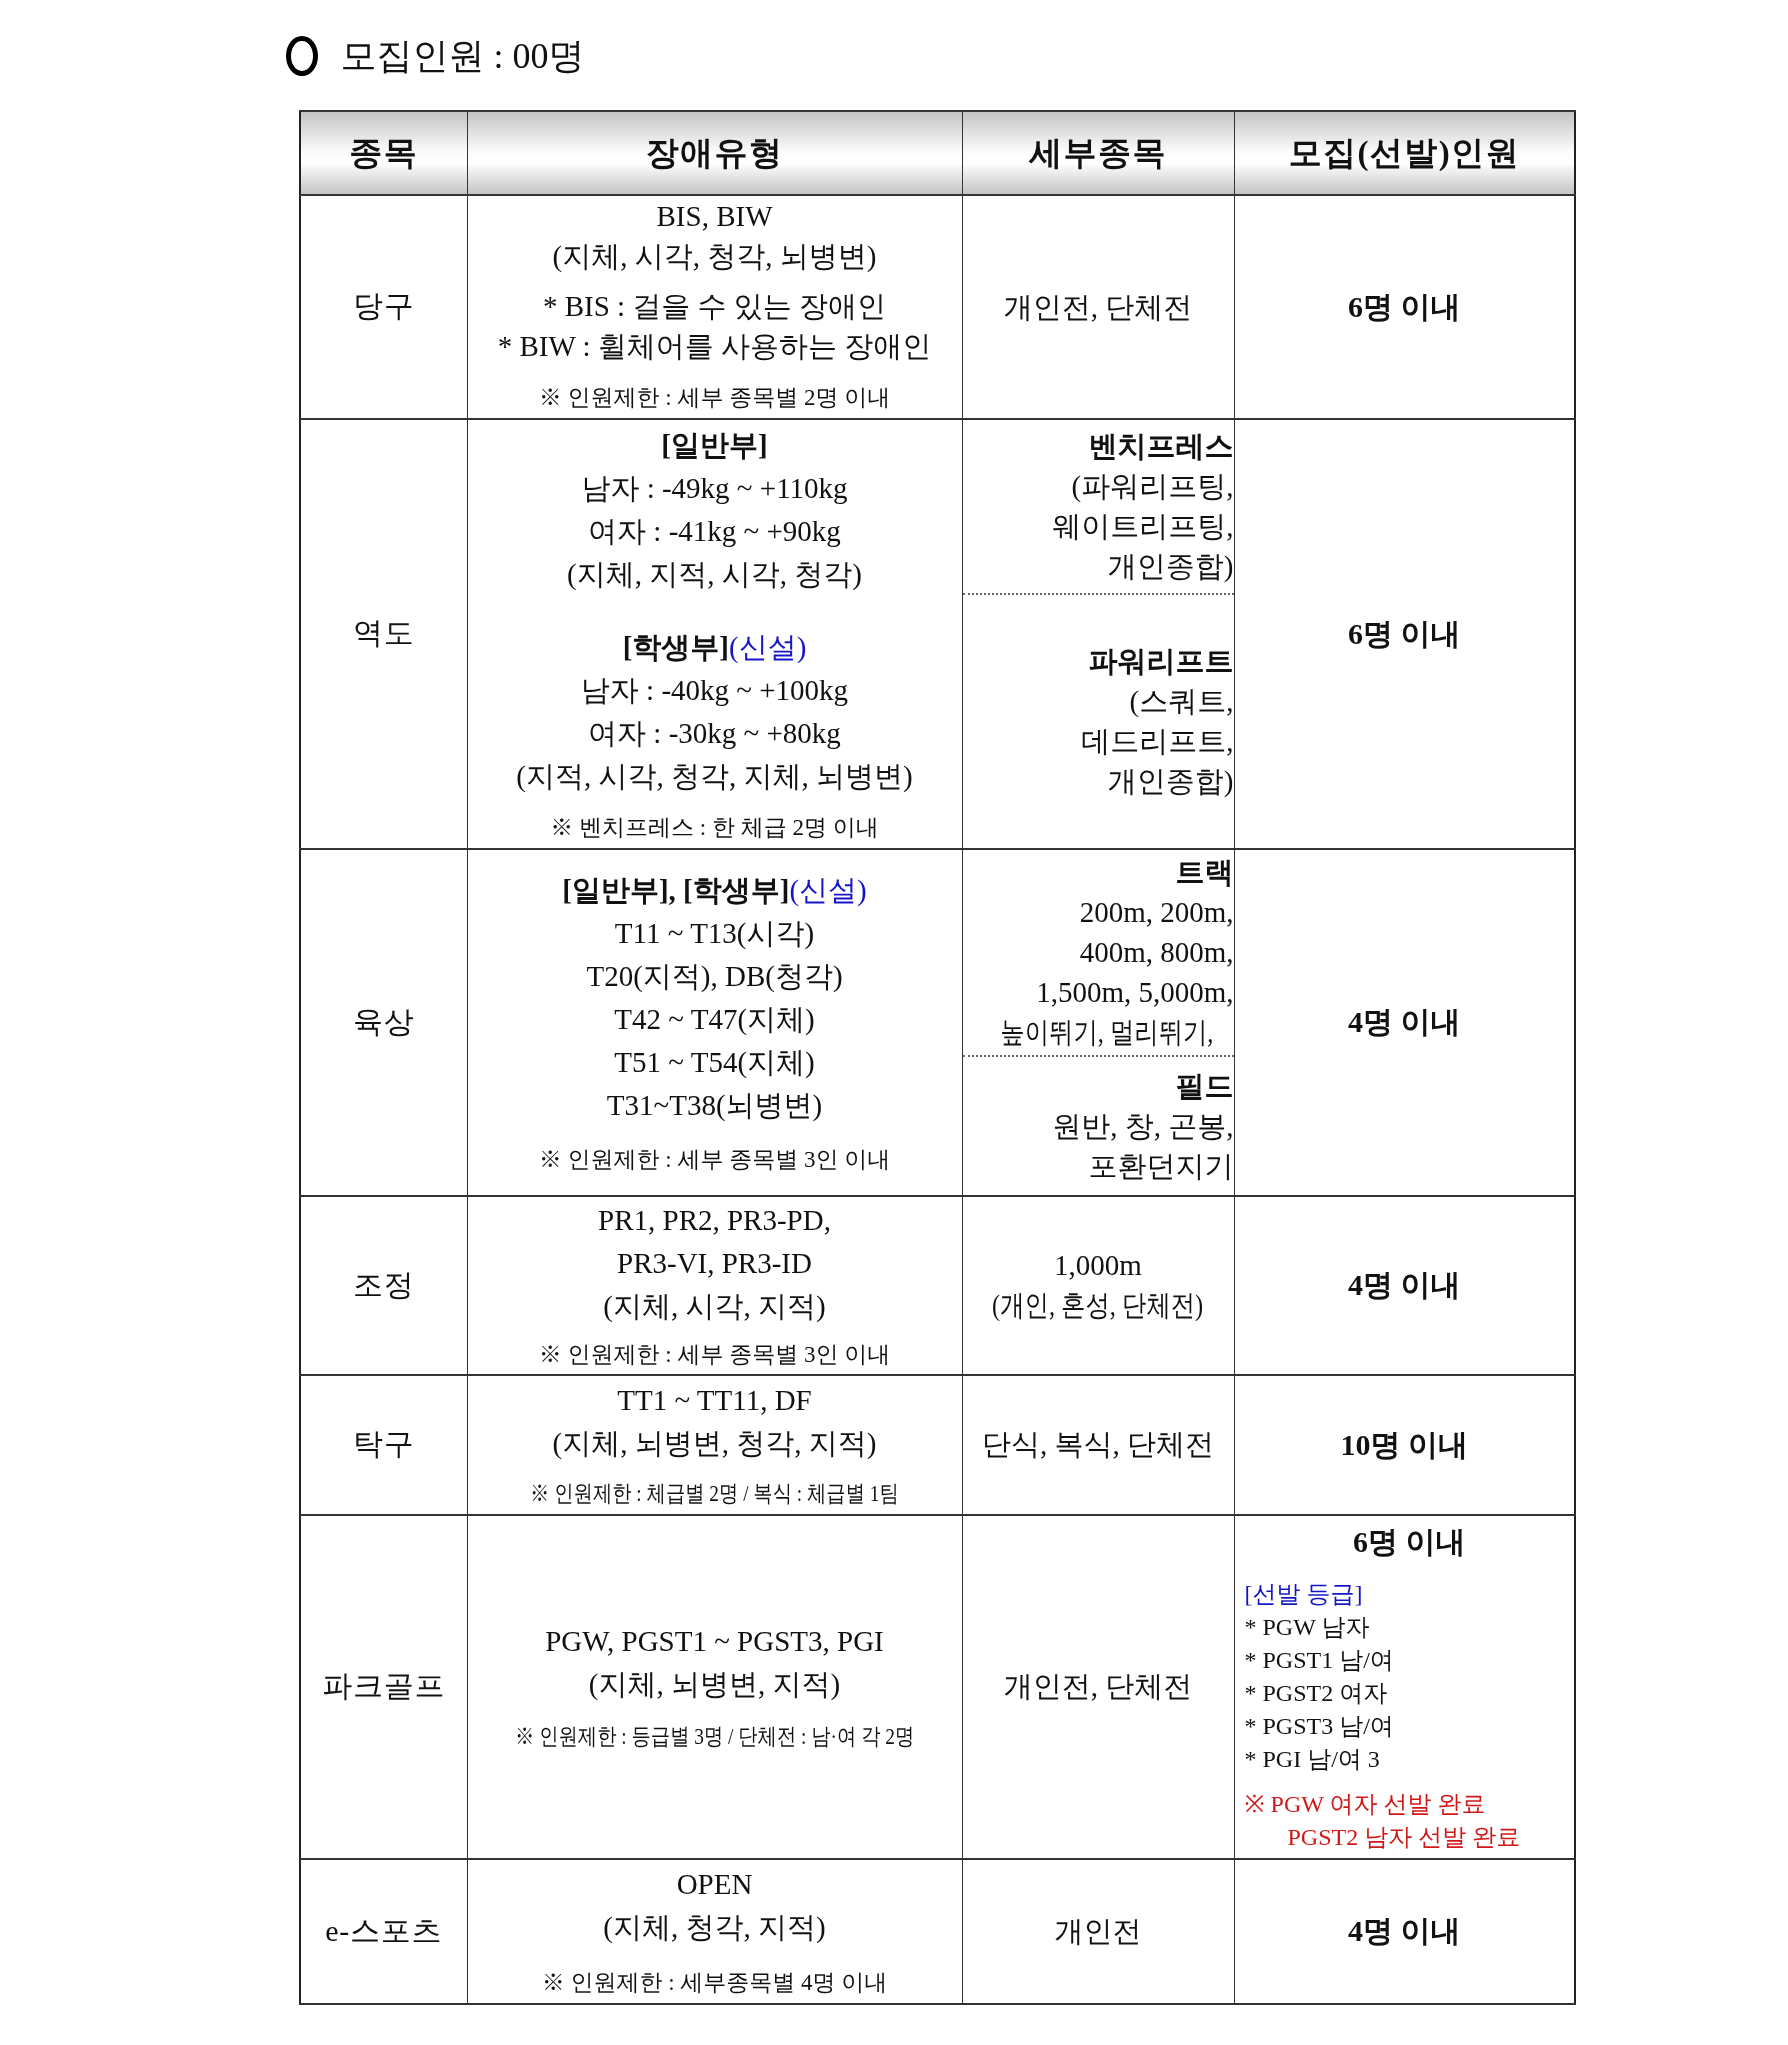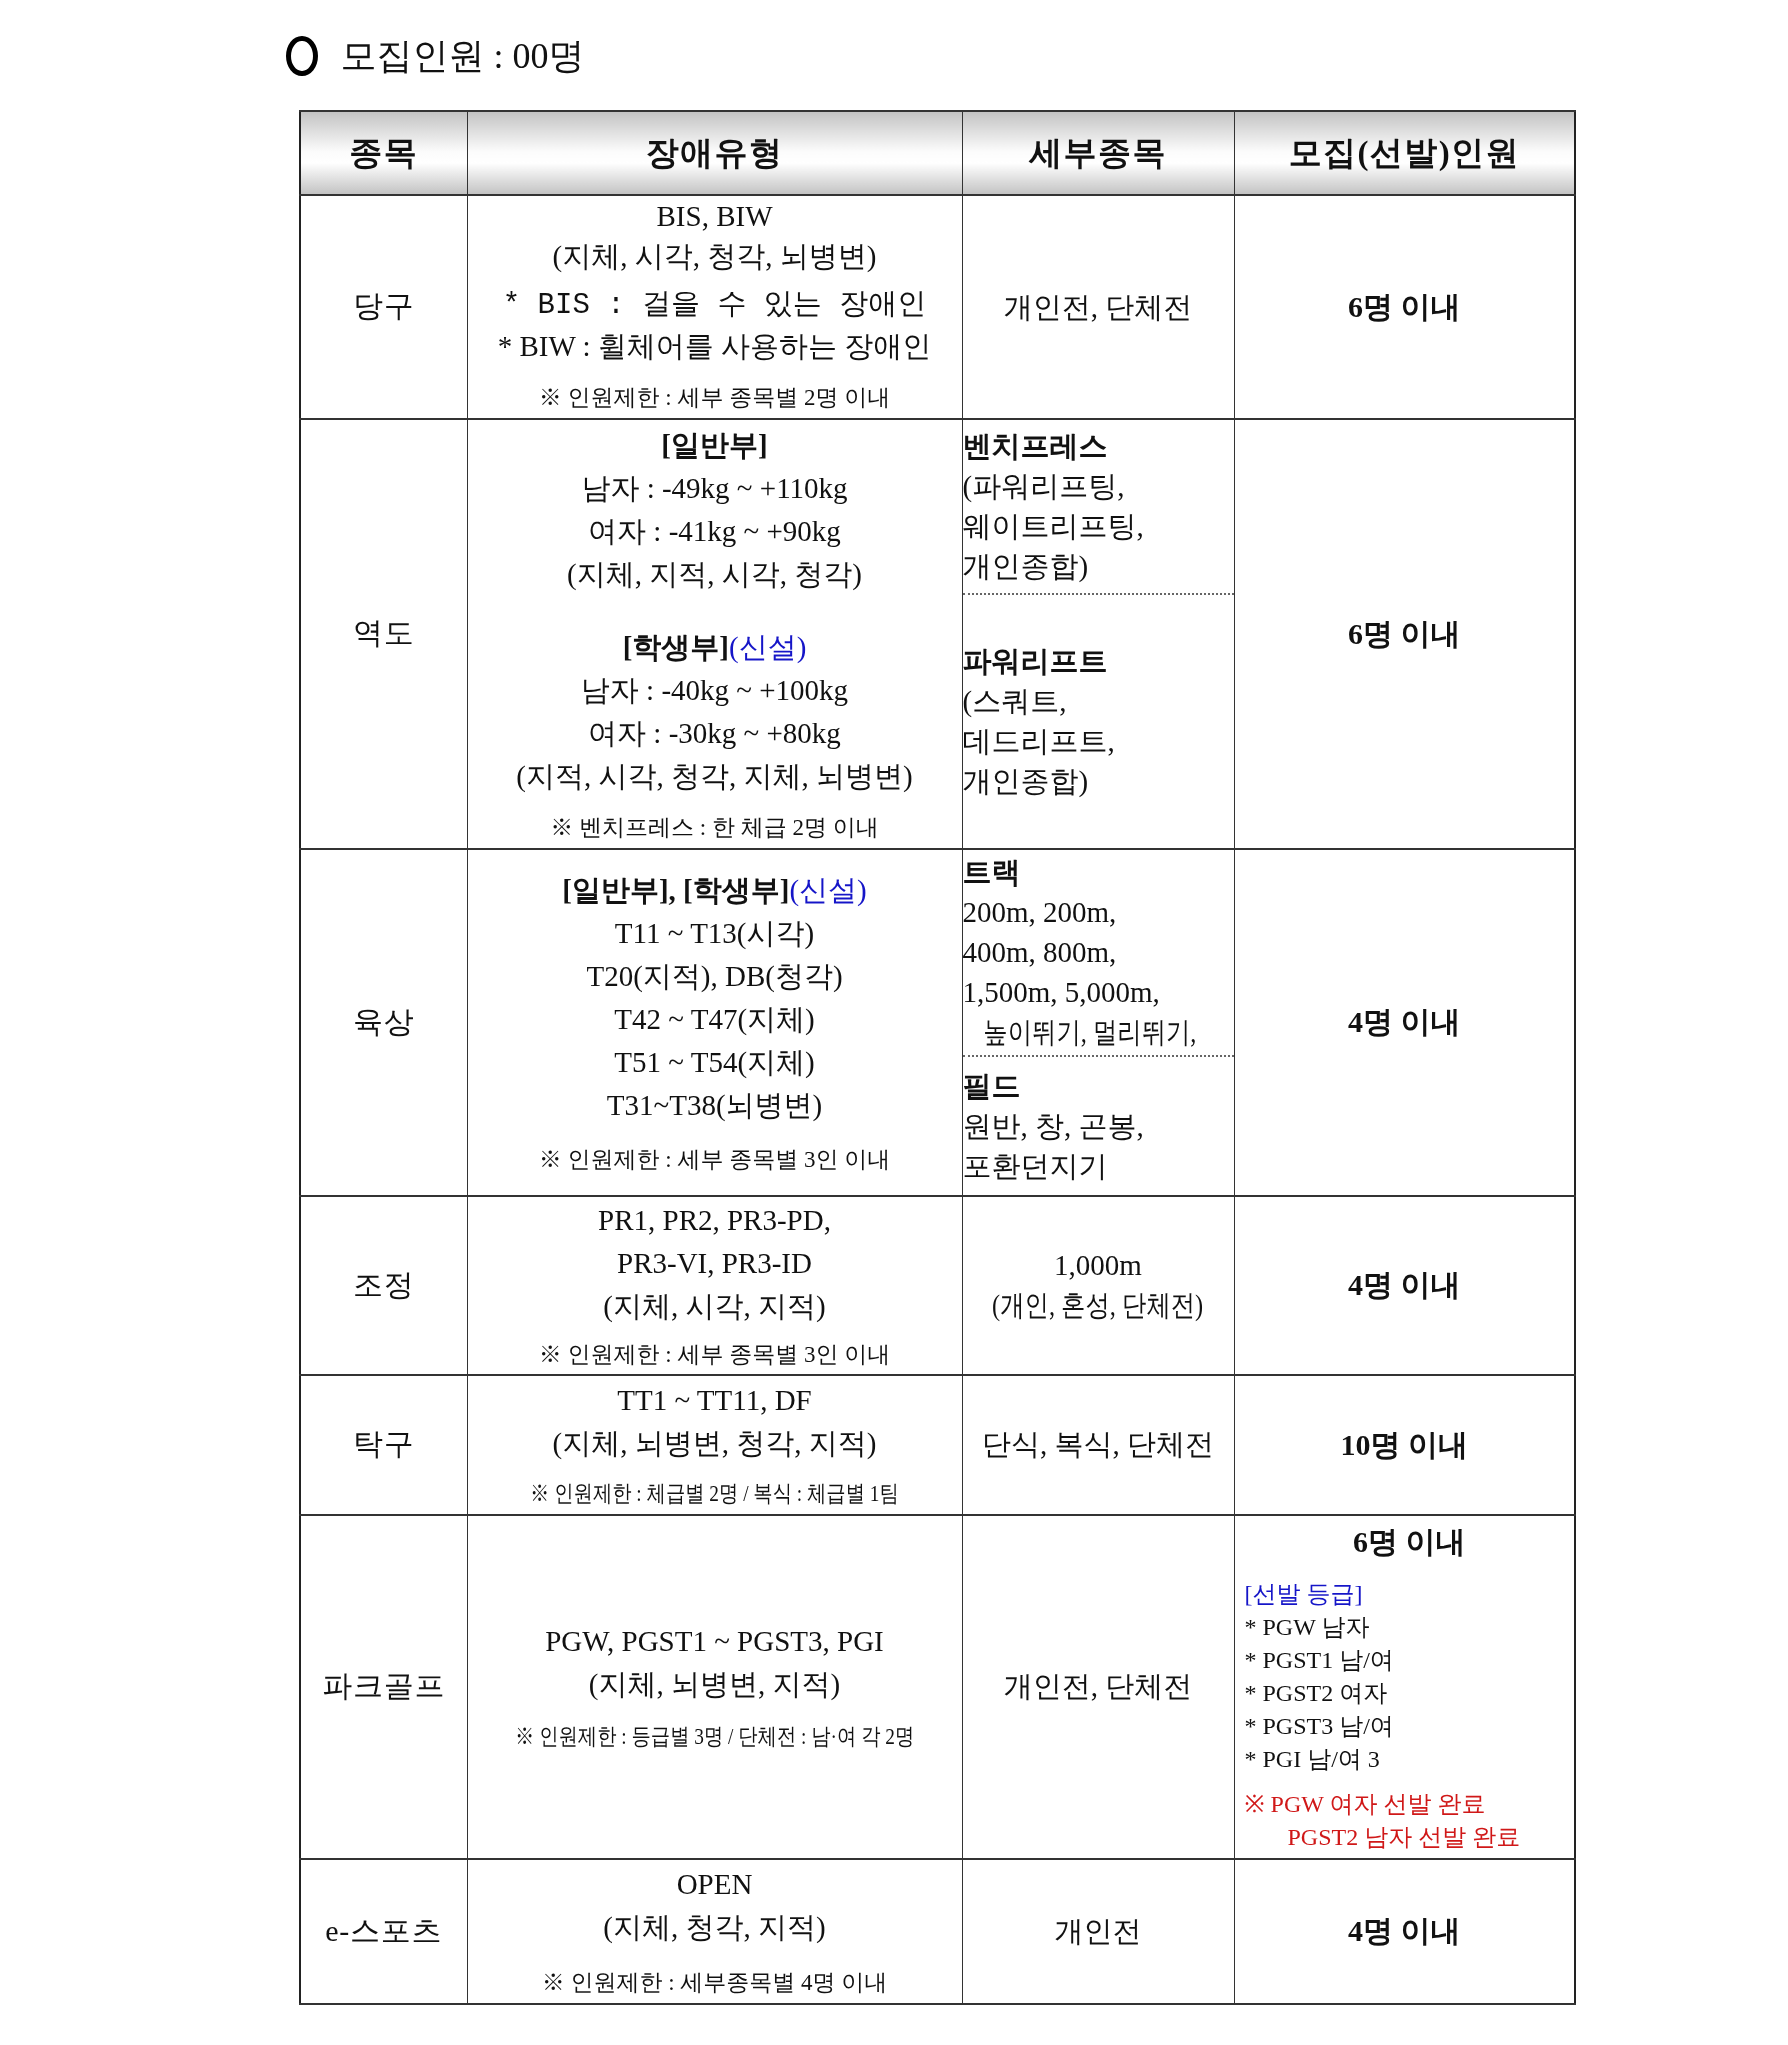--- a/index.html
+++ b/index.html
@@ -67,21 +67,21 @@
 
   .s-b{font-weight:bold;}
   .s-blue{color:var(--accent-blue);}
   .s-red{color:var(--alert-red);}
   .s-cond{display:inline-block;transform:scaleX(0.84);transform-origin:50% 50%;white-space:nowrap;}
 
   td.split-cell{vertical-align:top;}
   .split{display:flex;flex-direction:column;width:100%;}
   .split.h-ydo{height:428px;}
   .split.h-yuk{height:345px;}
-  .sec{display:flex;flex-direction:column;justify-content:center;align-items:flex-start;}
+  .sec{display:flex;flex-direction:column;justify-content:center;align-items:flex-end;}
   .sec .line{font-size:29px;line-height:40px;}
   .split.h-ydo .sec.top{height:173px;}
   .split.h-yuk .sec.top{height:205px;}
   .sec.bottom{flex:1 1 auto;}
   .dotted{width:100%;height:0;border-top:2.2px dotted #666;}
 
   td.quota-park{padding-left:10px;}
 </style>
 </head>
 <body>
@@ -109,21 +109,21 @@
       </tr>
     </thead>
     <tbody>
 
       <tr class="r1">
         <td class="sport">당구</td>
         <td>
             <div class="cell">
               <div class="line"><span class="">BIS, BIW</span></div>
               <div class="line"><span class="">(지체, 시각, 청각, 뇌병변)</span></div>
-              <div class="line" style="margin-top: 10px; font-family: Liberation Mono, monospace;"><span class="">* BIS : 걸을 수 있는 장애인</span></div>
+              <div class="line" style="margin-top: 10px;"><span class="">* BIS : 걸을 수 있는 장애인</span></div>
               <div class="line"><span class="">* BIW : 휠체어를 사용하는 장애인</span></div>
               <div class="line note" style="margin-top: 11.5px;"><span class="">※ 인원제한 : 세부 종목별 2명 이내</span></div>
             </div>
           </td>
         <td>
             <div class="cell">
               <div class="line"><span class="">개인전, 단체전</span></div>
             </div>
           </td>
         <td>

